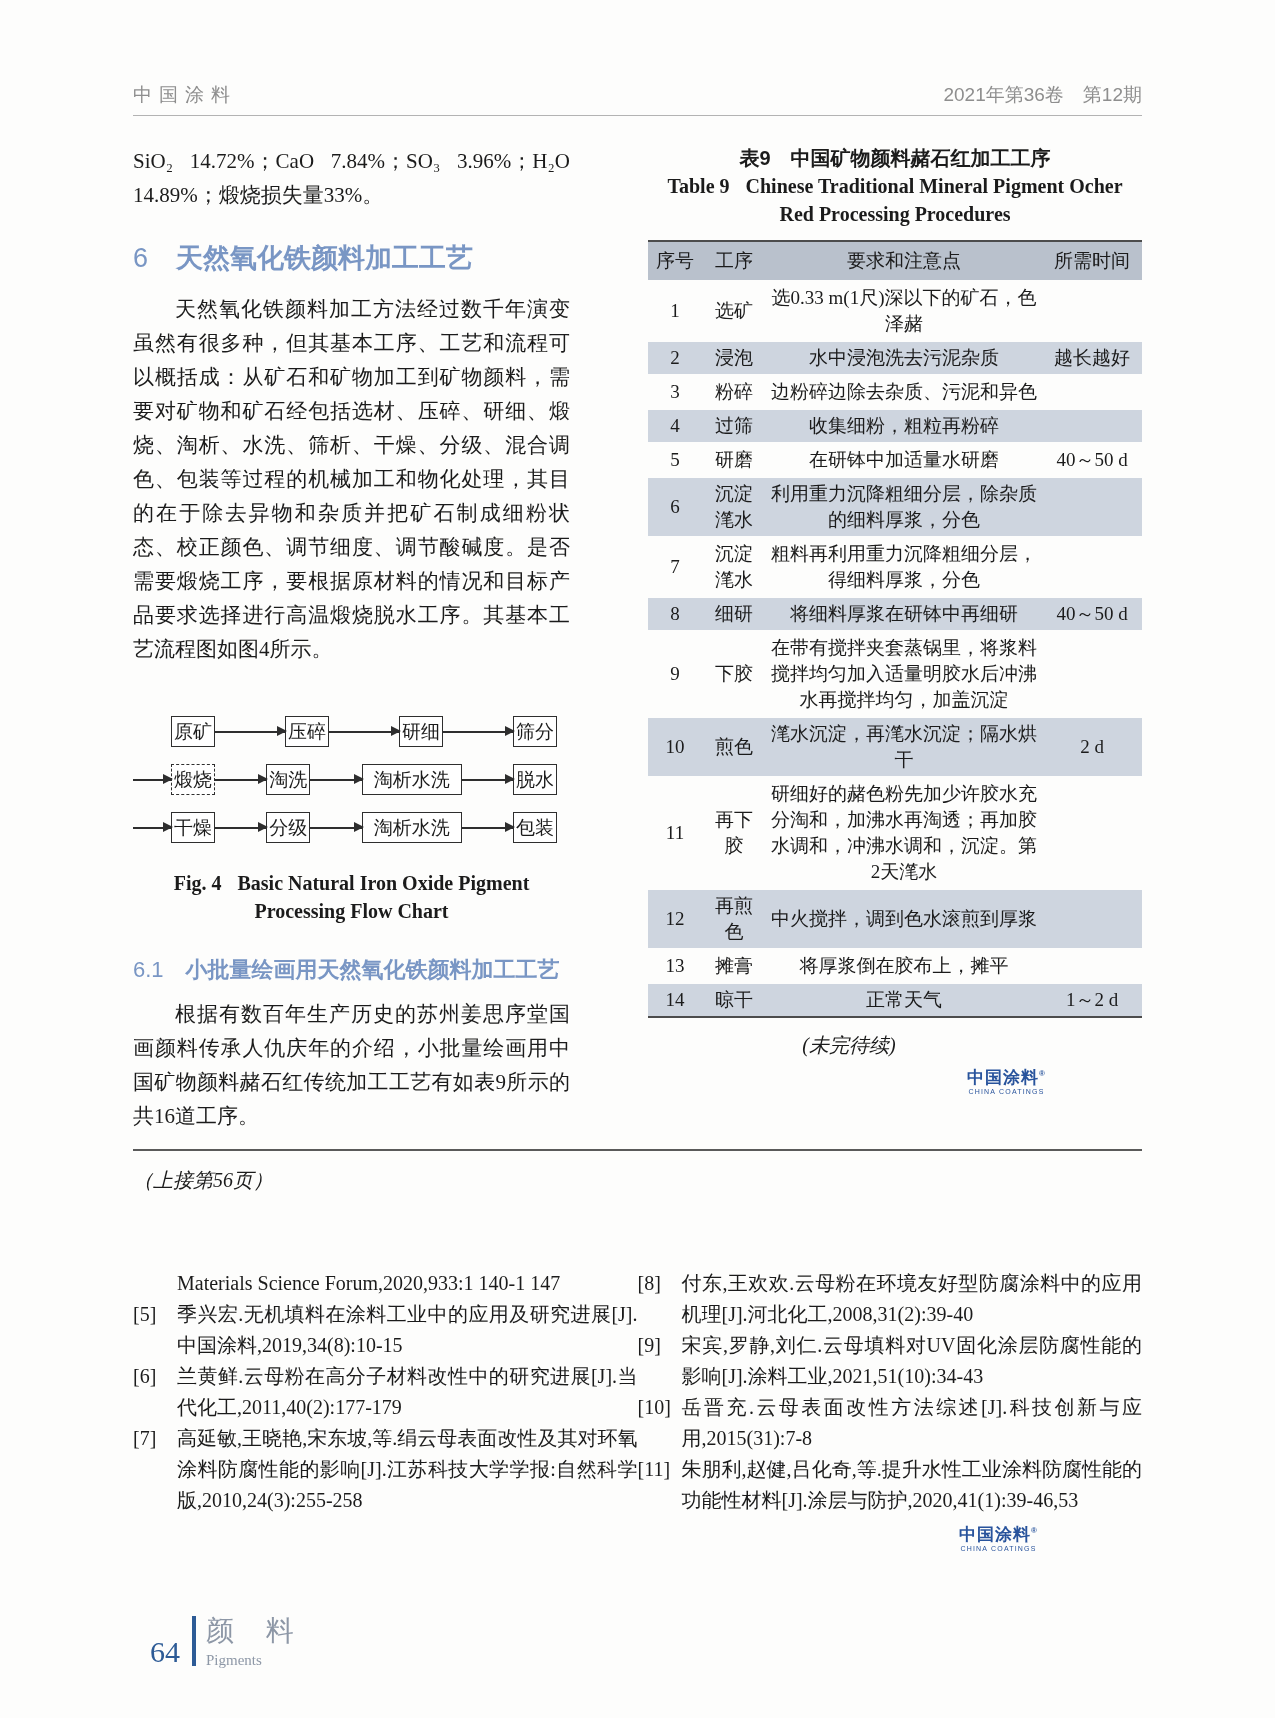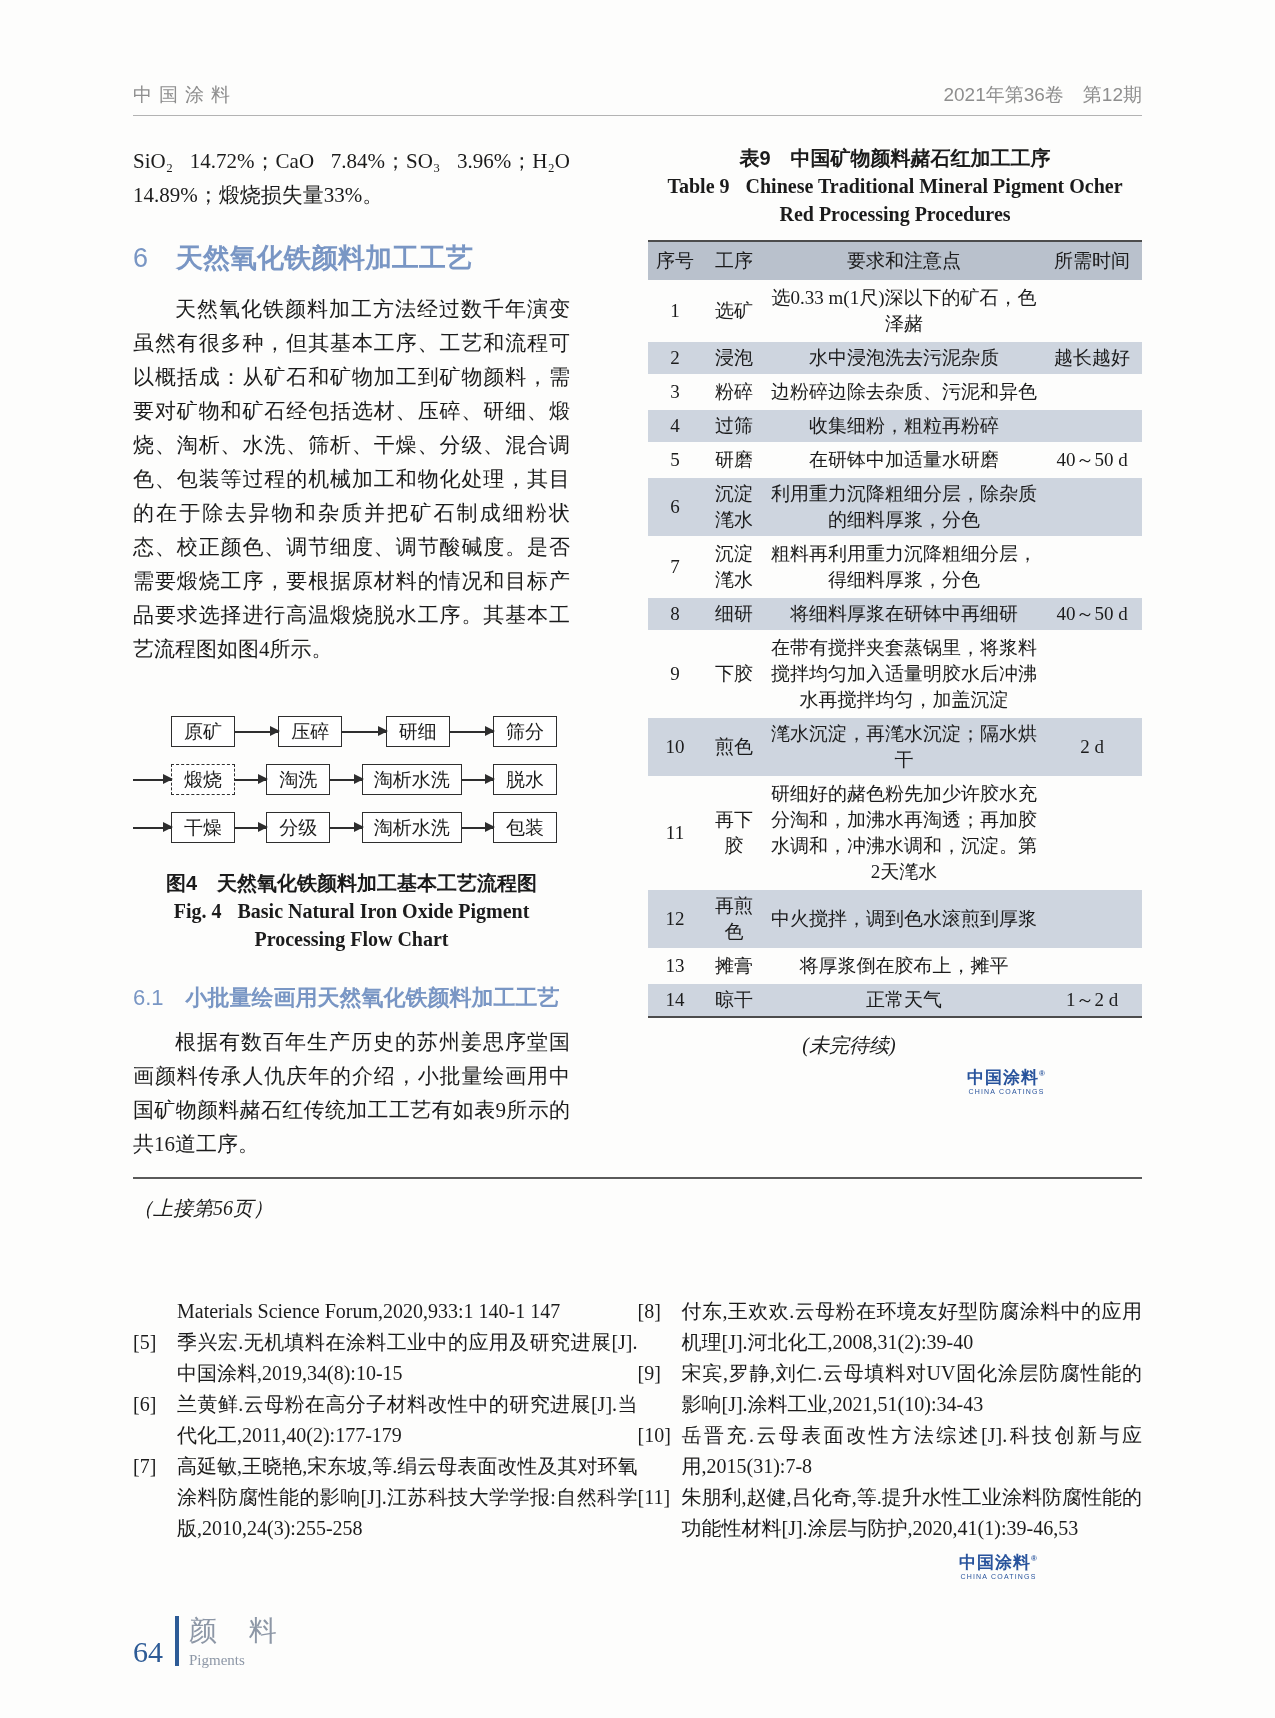--- a/index.html
+++ b/index.html
@@ -29,21 +29,21 @@
     color:var(--blue,#7996c4); font-size:27px; font-weight:bold; margin:28px 0 16px 0; }
   .sec-heading .num { margin-right:28px; font-weight:normal; }
   .subsec-heading { font-family:"Liberation Sans","DejaVu Sans",sans-serif;
     color:var(--blue,#7996c4); font-size:22px; font-weight:bold; margin:30px 0 12px 0; }
   .subsec-heading .num { margin-right:22px; font-weight:normal; }
 
   
   .flowchart { margin:50px 0 26px 0; }
   .fc-row { display:flex; align-items:center; width:424px; margin-bottom:17px; }
   .fc-row:last-child { margin-bottom:0; }
-  .fc-box { flex:0 0 auto; width:64px; border:1.5px solid #2e2e2e; background:#fff;
+  .fc-box { flex:0 0 auto; width:44px; border:1.5px solid #2e2e2e; background:#fff;
     text-align:center; font-size:19px; line-height:25px; padding:2px 0; }
   .fc-box.wide { width:100px; }
   .fc-box.dashed { border-style:dashed; }
   .fc-lead-spacer { flex:0 0 38px; }
   .fc-arrow { flex:1 1 auto; height:2px; background:#2e2e2e; position:relative; }
   .fc-arrow.lead { flex:0 0 38px; }
   .fc-arrow::after { content:""; position:absolute; right:-2px; top:-4.5px;
     border-left:10px solid #2e2e2e; border-top:5px solid transparent; border-bottom:5px solid transparent; }
 
   .fig-caption { text-align:center; margin:24px 0 4px 0; line-height:28px; }
@@ -80,21 +80,21 @@
   
   .section-divider { border-top:2px solid #5a5a5a; margin-top:16px; }
   .cont-note { font-style:italic; font-size:20px; margin-top:16px; }
   .ref-columns { display:flex; margin-top:74px; }
   .ref-col { flex:1 1 0; }
   .ref-item { display:flex; font-size:20px; line-height:31px; }
   .ref-label { flex:0 0 44px; }
   .ref-text { flex:1 1 auto; text-align:justify; }
 
   
-  .page-footer { position:absolute; left:133px; top:1612px; display:flex; align-items:center; }
+  .page-footer { position:absolute; left:150px; top:1612px; display:flex; align-items:center; }
   .pg-num { font-size:30px; color:#2d5b96; margin-right:12px; align-self:flex-end; }
   .footer-bar { width:4px; height:50px; background:#2d5b96; margin-right:10px; }
   .footer-sec-cn { font-family:"Liberation Sans","DejaVu Sans",sans-serif;
     font-size:28px; color:#8d97a6; letter-spacing:12px; }
   .footer-sec-en { font-size:15px; color:#8d97a6; margin-top:2px; }
 </style>
 </head>
 <body>
 
 <div class="page">
@@ -143,21 +143,20 @@
             <span class="fc-arrow"></span>
             <span class="fc-box">分级</span>
             <span class="fc-arrow"></span>
             <span class="fc-box wide">淘析水洗</span>
             <span class="fc-arrow"></span>
             <span class="fc-box">包装</span>
           </div>
         </div>
 
       <div class="fig-caption">
-        <div class="cap-cn">图4　天然氧化铁颜料加工基本工艺流程图</div>
         <div class="cap-en">
           <span class="cap-label">Fig. 4</span><span>Basic Natural Iron Oxide Pigment Processing Flow Chart</span>
         </div>
       </div>
 
       <h3 class="subsec-heading">
         <span class="num">6.1</span><span>小批量绘画用天然氧化铁颜料加工工艺</span>
       </h3>
 
       <p class="body-text indent">根据有数百年生产历史的苏州姜思序堂国画颜料传承人仇庆年的介绍，小批量绘画用中国矿物颜料赭石红传统加工工艺有如表9所示的共16道工序。</p>

